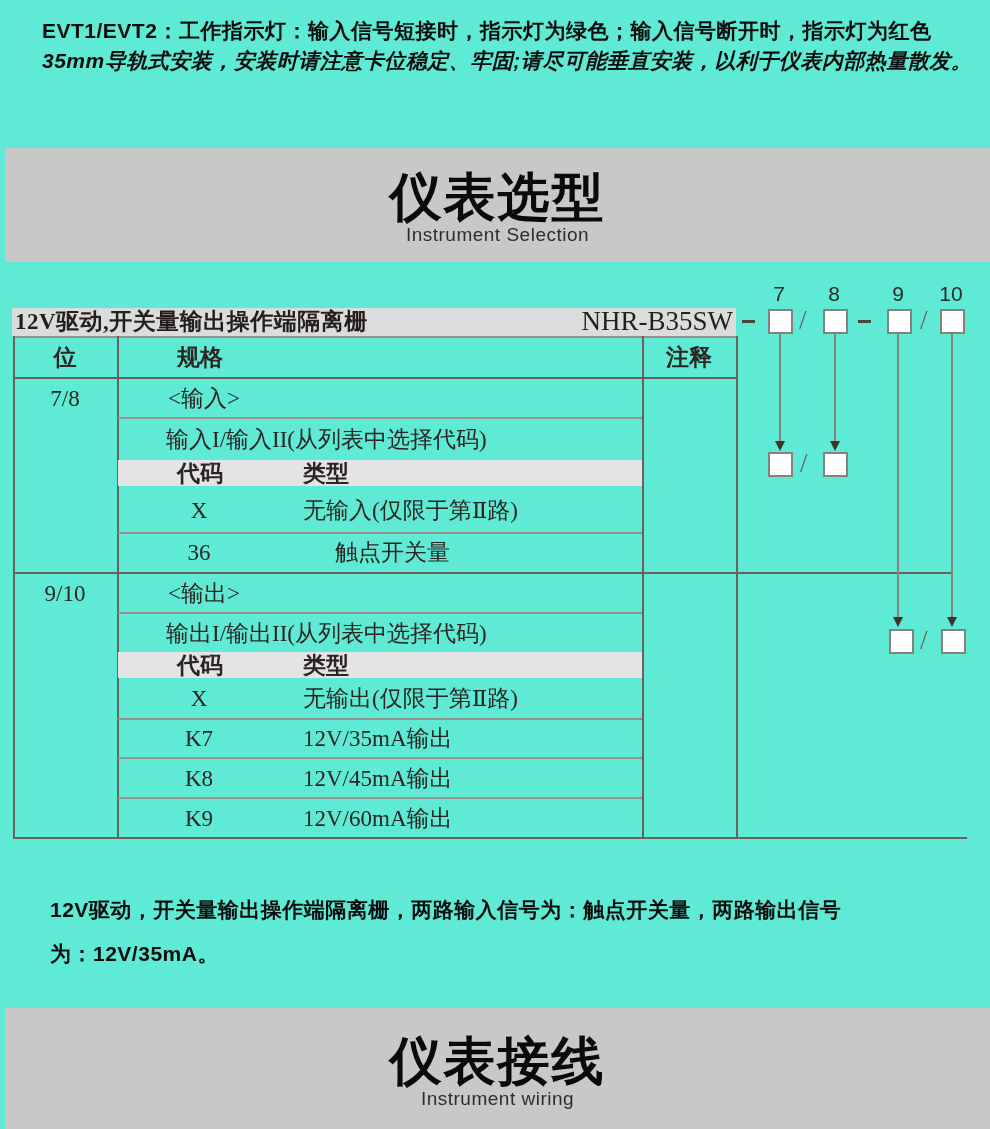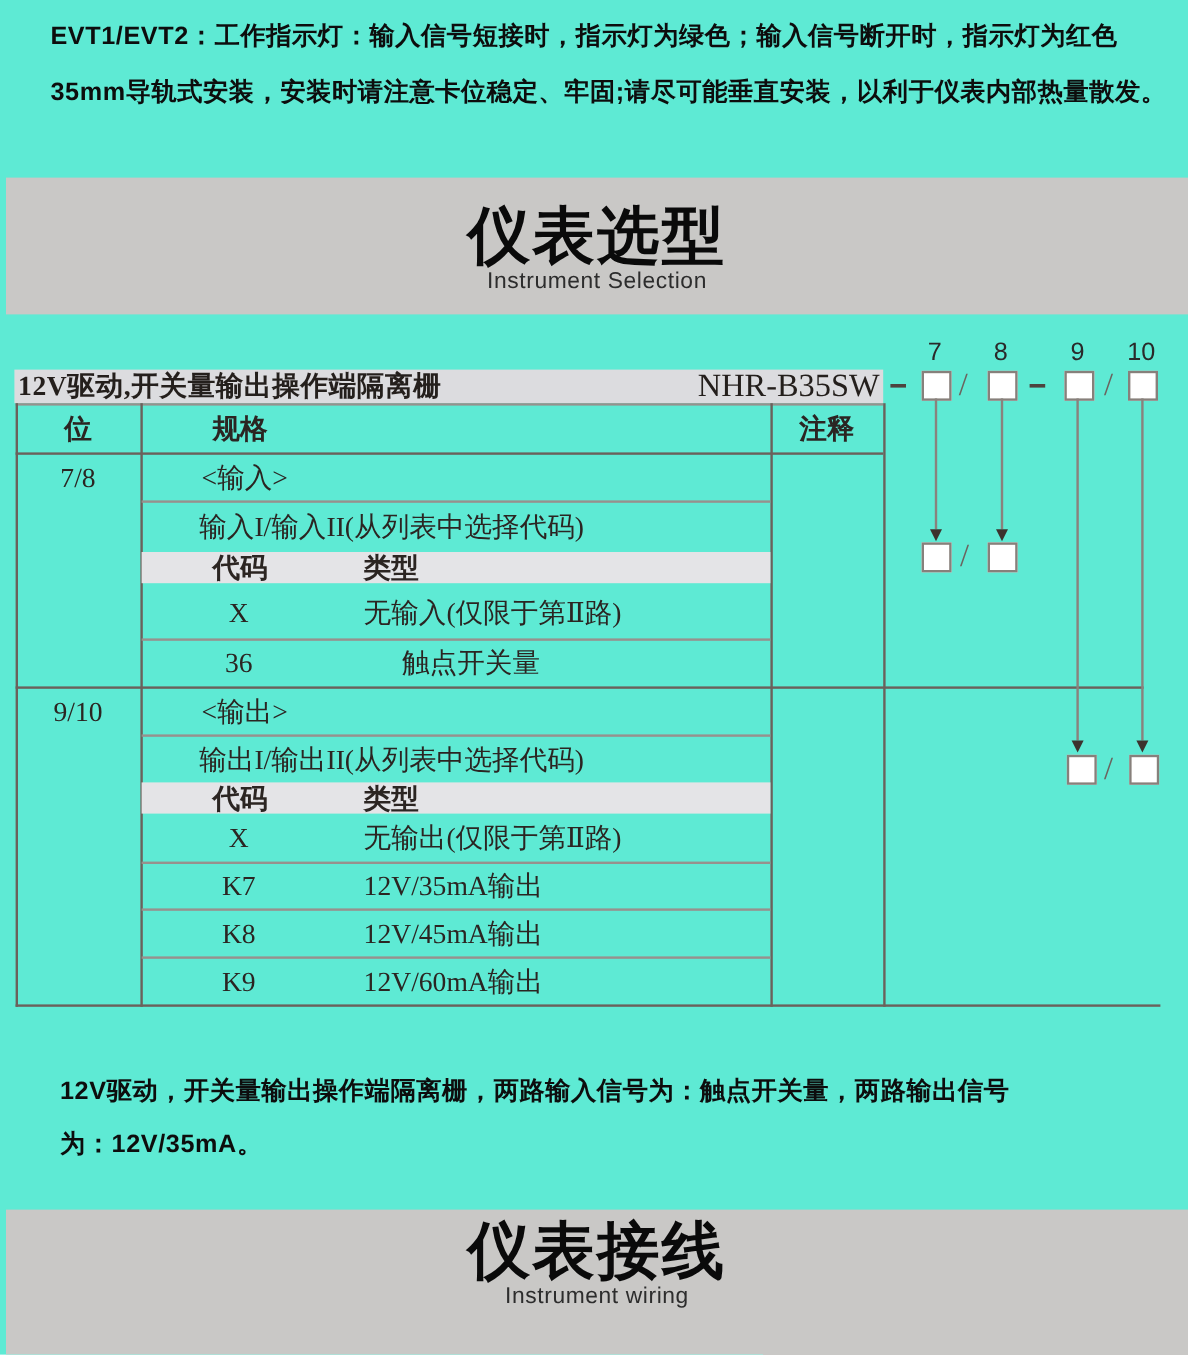--- a/index.html
+++ b/index.html
@@ -34,21 +34,21 @@
   .dvl{position:absolute;width:2px;background:#8a827d;}
   .darr{position:absolute;width:0;height:0;border-left:5px solid transparent;
         border-right:5px solid transparent;border-top:10px solid #3c332e;}
 </style>
 </head>
 <body>
 
 <div class="sheet">
 
   <div class="note" style="left:42px;top:18px;">EVT1/EVT2：工作指示灯：输入信号短接时，指示灯为绿色；输入信号断开时，指示灯为红色</div>
-  <div class="note" style="left:42px;top:64px;">35mm导轨式安装，安装时请注意卡位稳定、牢固;请尽可能垂直安装，以利于仪表内部热量散发。</div>
+  <div class="note" style="left:42px;top:48px;font-style:italic;">35mm导轨式安装，安装时请注意卡位稳定、牢固;请尽可能垂直安装，以利于仪表内部热量散发。</div>
 
   <div class="banner" style="top:148px;height:114px;background:#c9c8c6;">
     <div class="banner-title" style="margin-top:22px;">仪表选型</div>
     <div class="banner-sub">Instrument Selection</div>
   </div>
 
   <div class="titlebar">
     <span class="lft">12V驱动,开关量输出操作端隔离栅</span>
     <span class="rgt">NHR-B35SW</span>
   </div>
@@ -128,17 +128,17 @@
   <div class="dbox" style="left:823px;top:452px;"></div>
 
   <div class="dbox" style="left:889px;top:629px;"></div>
   <div class="dslash" style="left:920px;top:627px;">/</div>
   <div class="dbox" style="left:941px;top:629px;"></div>
 
   <div class="note" style="left:50px;top:897px;">12V驱动，开关量输出操作端隔离栅，两路输入信号为：触点开关量，两路输出信号</div>
   <div class="note" style="left:50px;top:941px;">为：12V/35mA。</div>
 
   <div class="banner" style="top:1008px;height:121px;background:#c9c8c6;">
-    <div class="banner-title" style="margin-top:8px;">仪表接线</div>
+    <div class="banner-title" style="margin-top:26px;">仪表接线</div>
     <div class="banner-sub">Instrument wiring</div>
   </div>
 
 </div>
 
 </body></html>

